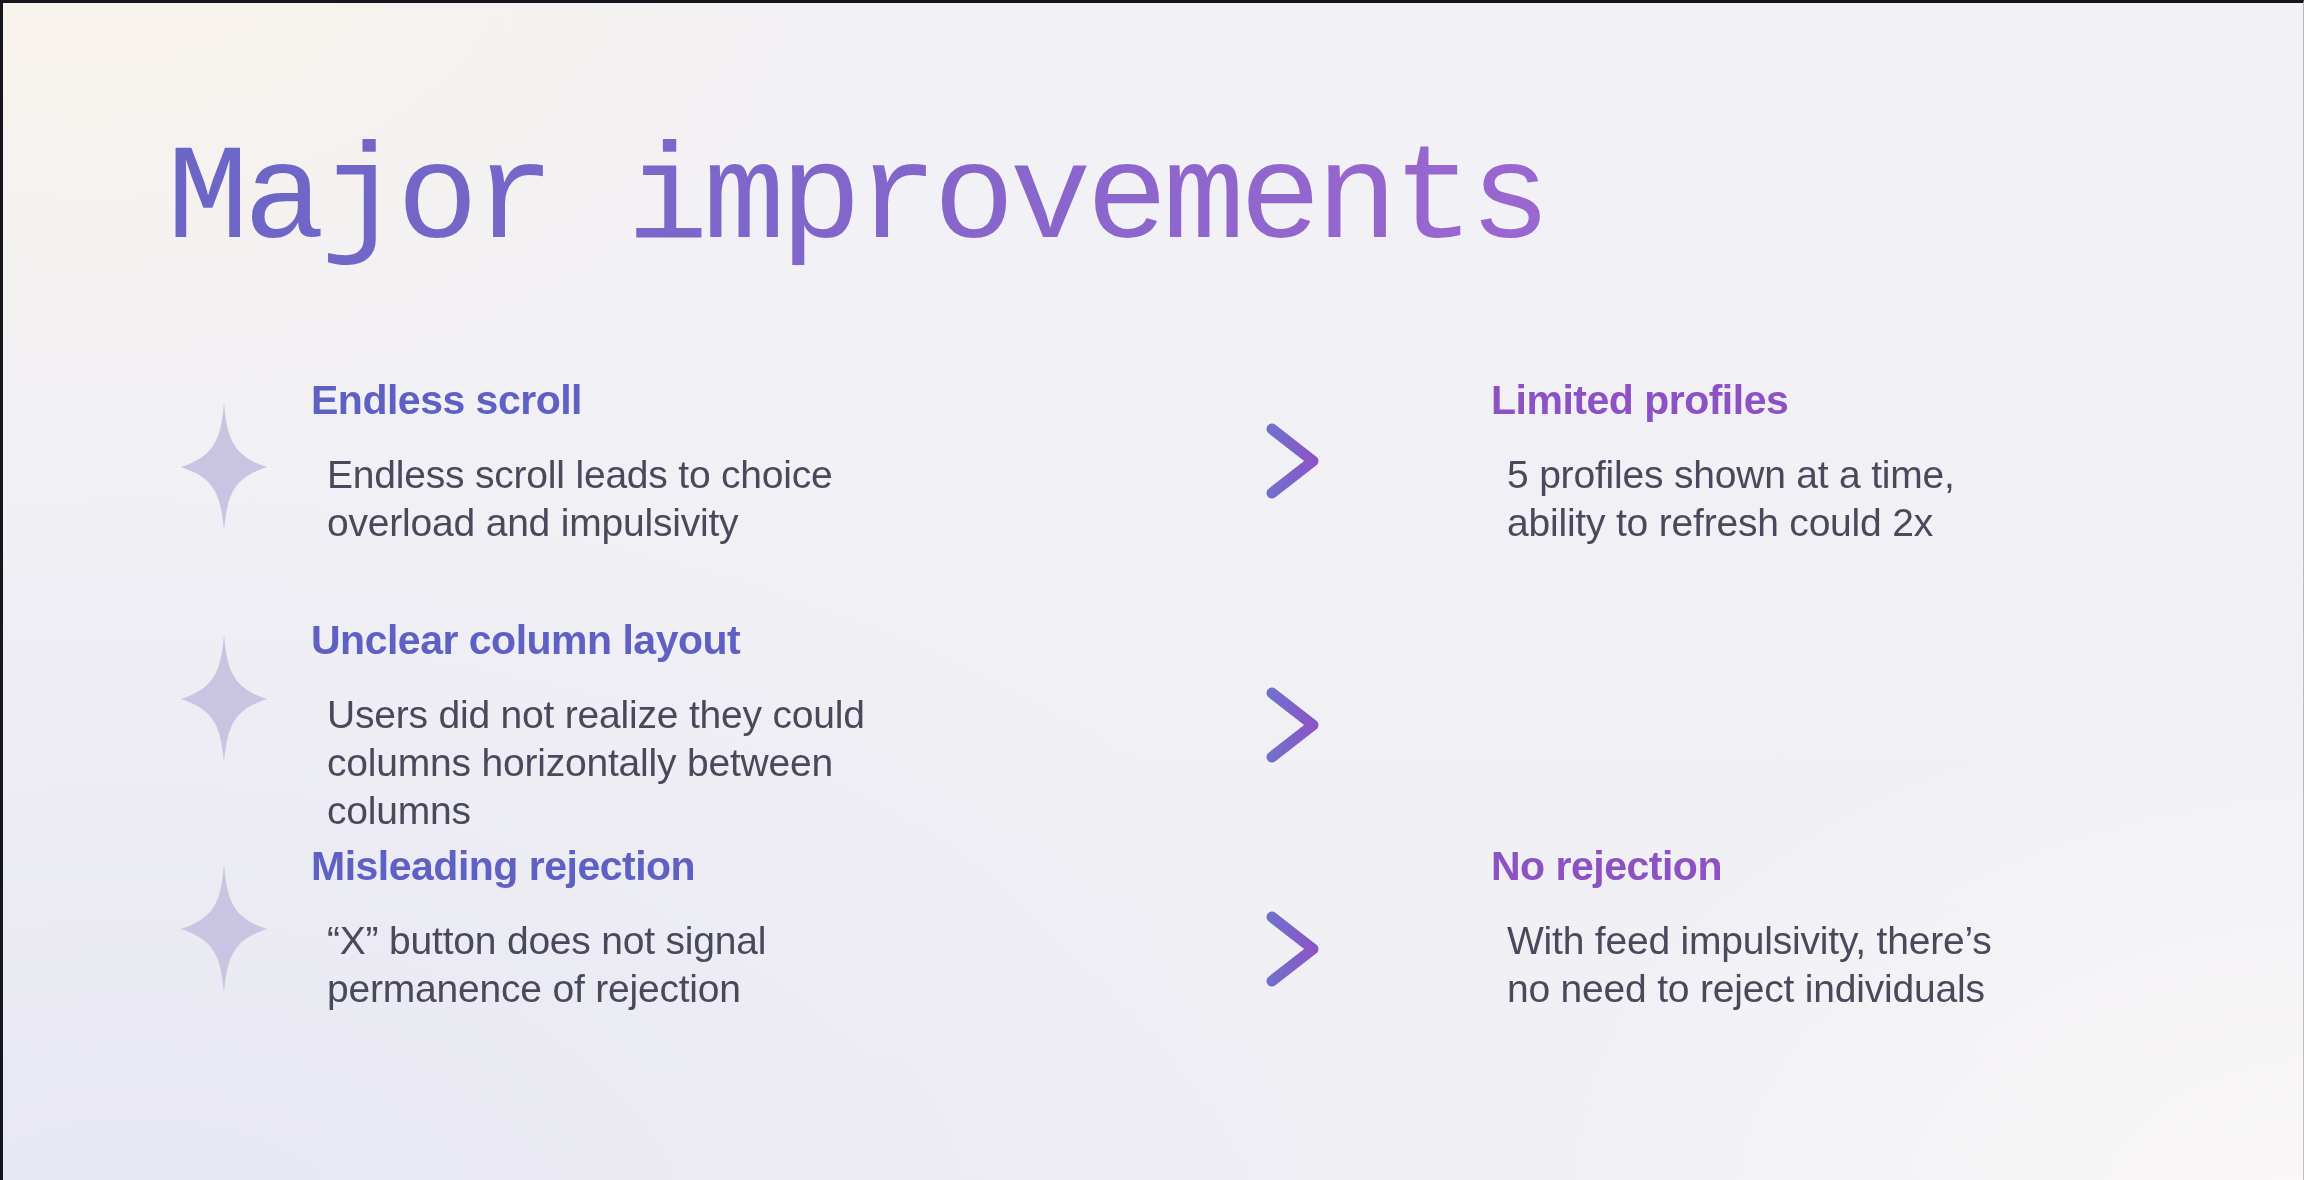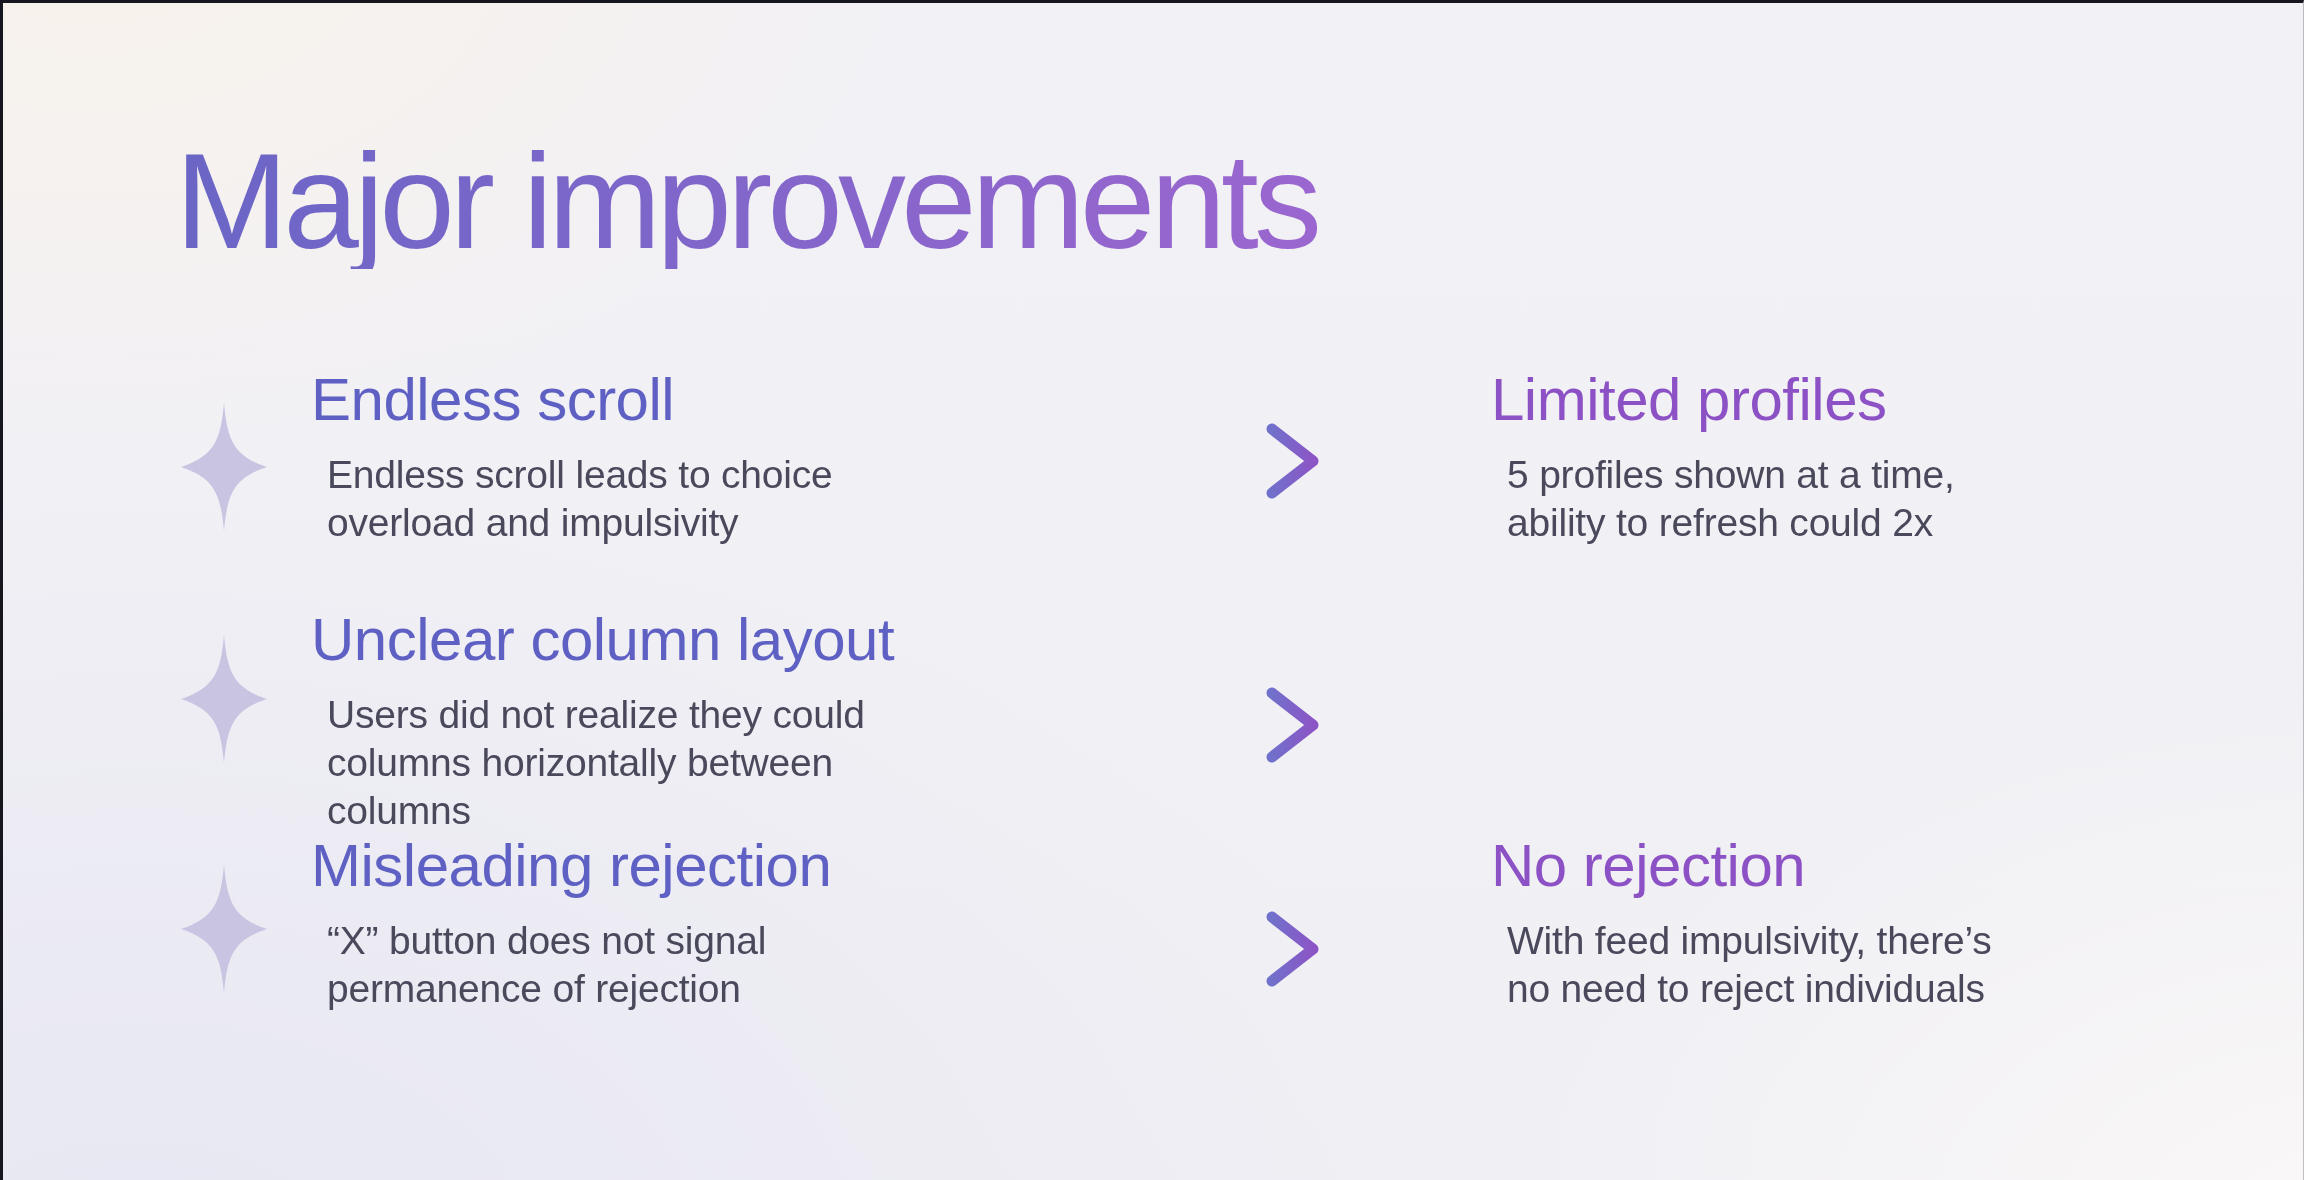--- a/index.html
+++ b/index.html
@@ -14,23 +14,23 @@
     border-right: 1px solid rgba(22,22,31,0.25);
     background:
       radial-gradient(1500px 950px at 4% -6%, var(--bg-warm, #f8f2ea) 0%, rgba(248,242,234,0) 55%),
       radial-gradient(1900px 1200px at 6% 108%, var(--bg-lavender, #e7e7f3) 0%, rgba(231,231,243,0) 68%),
       radial-gradient(1400px 900px at 102% 104%, #faf8f7 0%, rgba(250,248,247,0) 60%),
       linear-gradient(180deg, var(--bg-light, #f2f1f5) 0%, #f0eff4 100%);
   }
 
   .page-title {
     position: absolute;
-    left: 172px; top: 130px;
+    left: 164px; top: 130px;
     margin: 0;
-    font-family: Liberation Sans, sans-serif;
+    font-family: Liberation Mono, monospace;
     font-weight: 400;
     font-size: 136px;
     line-height: 1;
     letter-spacing: -5px;
     background-image: linear-gradient(92deg, var(--title-from, #6a66c6) 0%, var(--title-to, #9b66cf) 100%);
     -webkit-background-clip: text;
     background-clip: text;
     color: transparent;
     white-space: nowrap;
   }
@@ -45,23 +45,23 @@
   .row-2 .sparkle { top: 22px; }
   .row-3 .sparkle { top: 26px; }
   .sparkle path { fill: var(--sparkle, #c8c4e1); }
 
   .col { position: absolute; top: 0; }
   .col-issue { left: 308px; width: 660px; }
   .col-improvement { left: 1488px; width: 640px; }
 
   .item-heading {
     margin: 0;
-    font-size: 60px;
+    font-size: 41px;
     line-height: 54px;
-    font-weight: 400;
+    font-weight: 700;
     letter-spacing: -0.5px;
     white-space: nowrap;
   }
   .col-issue .item-heading { color: var(--issue-heading, #5e61c3); }
   .col-improvement .item-heading { color: var(--improvement-heading, #8d51c6); }
 
   .item-body {
     margin: 24px 0 0 16px;
     font-size: 39px;
     line-height: 48px;

